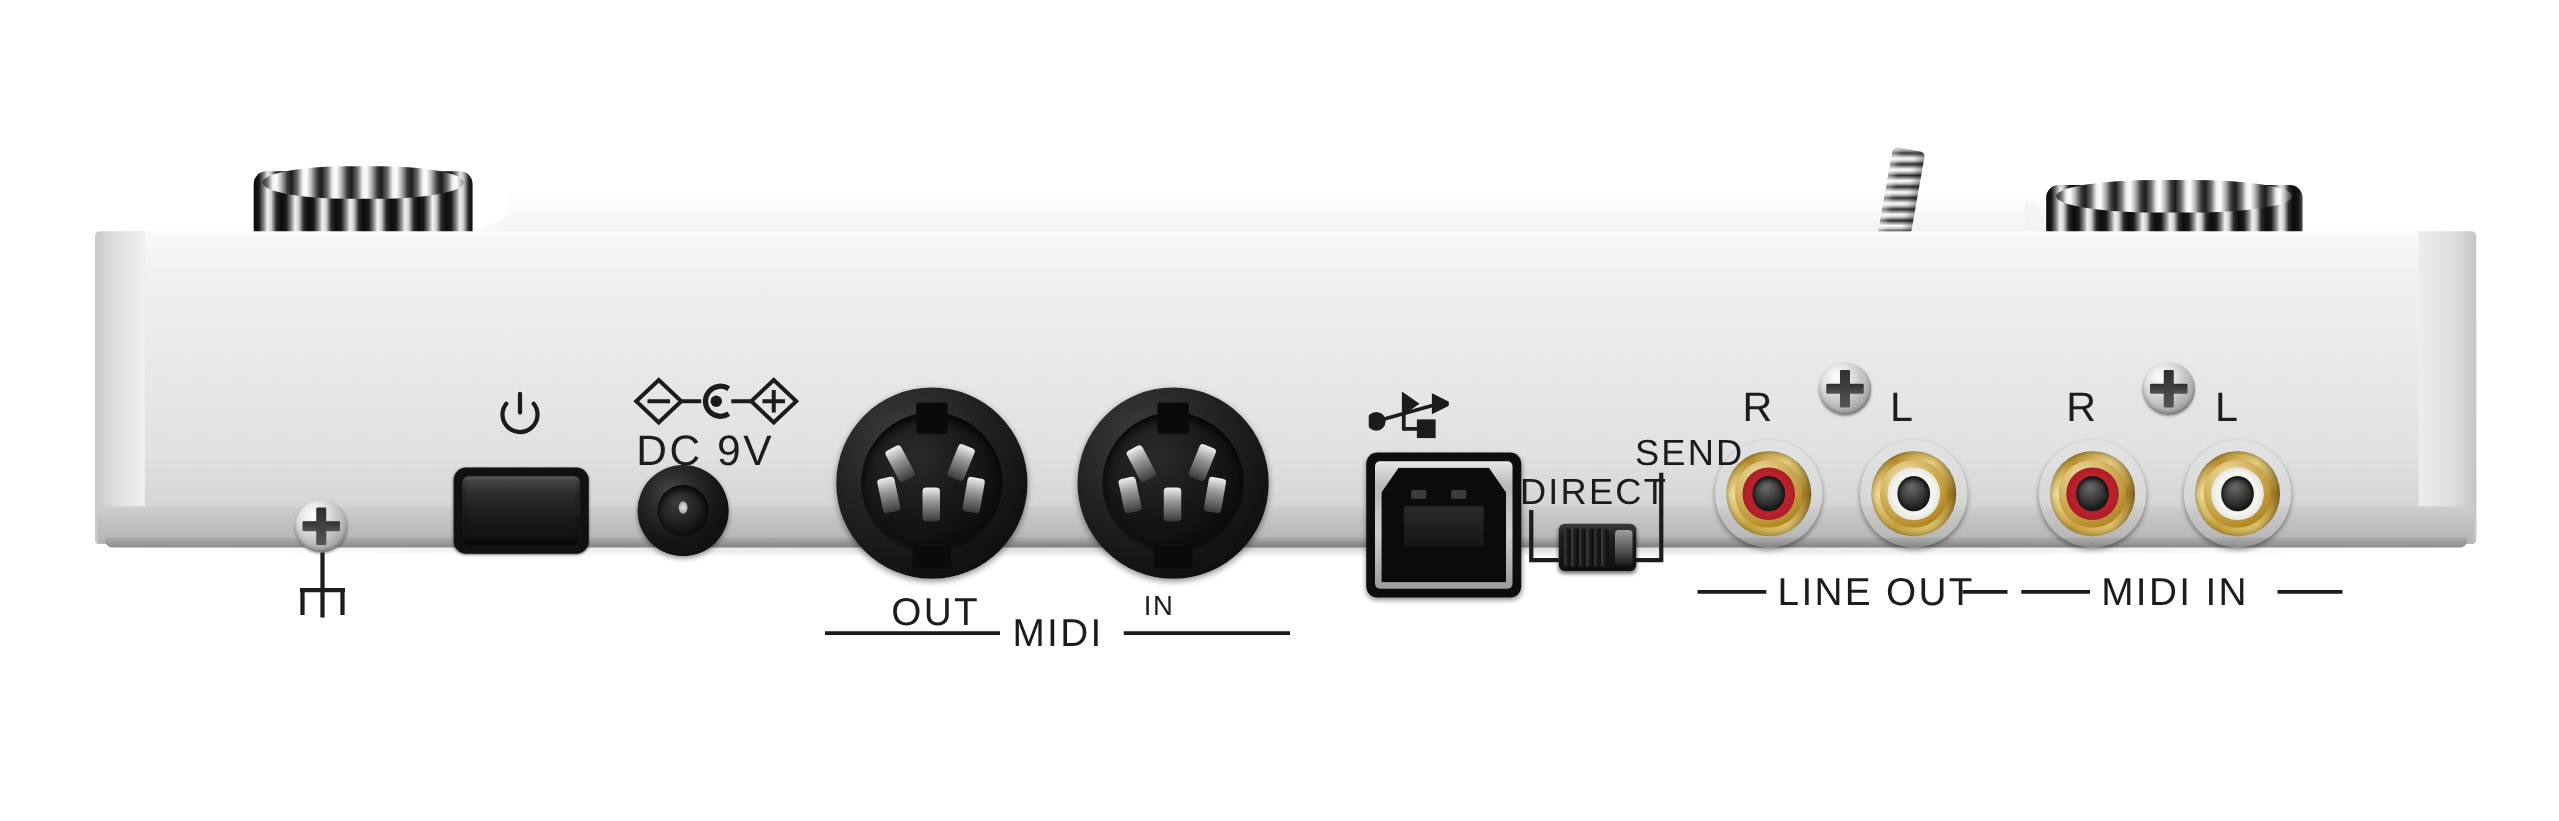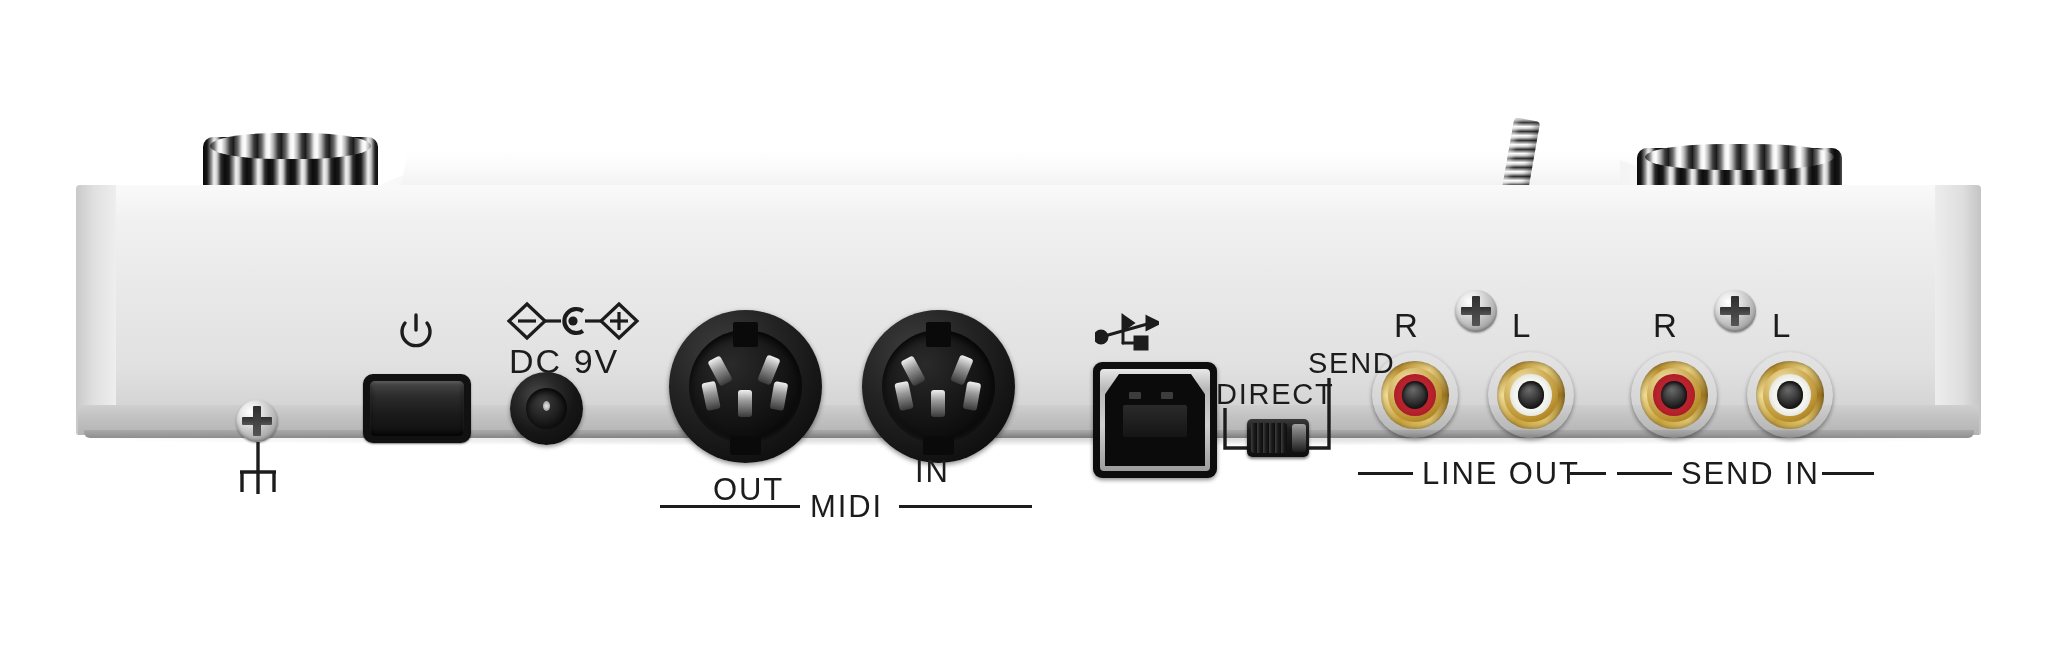--- a/index.html
+++ b/index.html
@@ -329,21 +329,21 @@
   <div class="din" style="left:862px;top:310px;width:153px;height:153px;">
     <div class="ring"></div>
     <div class="notch-top"></div>
     <div class="notch-bot"></div>
     <div class="pin" style="left:29%;top:31%;transform:rotate(-28deg);"></div>
     <div class="pin" style="left:61%;top:30%;transform:rotate(22deg);"></div>
     <div class="pin" style="left:23%;top:47%;transform:rotate(-12deg);"></div>
     <div class="pin" style="left:45%;top:52%;"></div>
     <div class="pin" style="left:67%;top:47%;transform:rotate(10deg);"></div>
   </div>
-  <div class="lbl" style="left:915px;top:454px;font-size:31px;">IN</div>
+  <div class="lbl" style="left:915px;top:472px;font-size:22px;">IN</div>
 
   <div class="rule" style="left:660px;top:505px;width:140px;"></div>
   <div class="lbl" style="left:810px;top:489px;font-size:31px;">MIDI</div>
   <div class="rule" style="left:899px;top:505px;width:133px;"></div>
 
   <svg style="position:absolute;left:1095px;top:313px;width:64px;height:38px;" viewBox="0 0 64 38">
     <g stroke="#1c1c1c" stroke-width="3" fill="#1c1c1c">
       <circle cx="6" cy="24" r="6"></circle>
       <line x1="6" y1="24" x2="56" y2="10" stroke-linecap="round"></line>
       <line x1="28" y1="18" x2="28" y2="30" stroke-linecap="round"></line>
@@ -417,16 +417,16 @@
     <div class="hole"></div>
   </div>
   <div class="rca" style="left:1747px;top:352px;width:86px;height:86px;">
     <div class="gold"></div>
     <div class="gold2"></div>
     <div class="collar" style="background:radial-gradient(circle,#f4f4ef 55%, #cfcfc6 100%);"></div>
     <div class="hole"></div>
   </div>
 
   <div class="rule" style="left:1617px;top:472px;width:55px;"></div>
-  <div class="lbl" style="left:1681px;top:456px;font-size:31px;">SEND IN</div>
+  <div class="lbl" style="left:1681px;top:456px;font-size:31px;">MIDI IN</div>
   <div class="rule" style="left:1822px;top:472px;width:52px;"></div>
 
 </div>
 
 </body></html>

